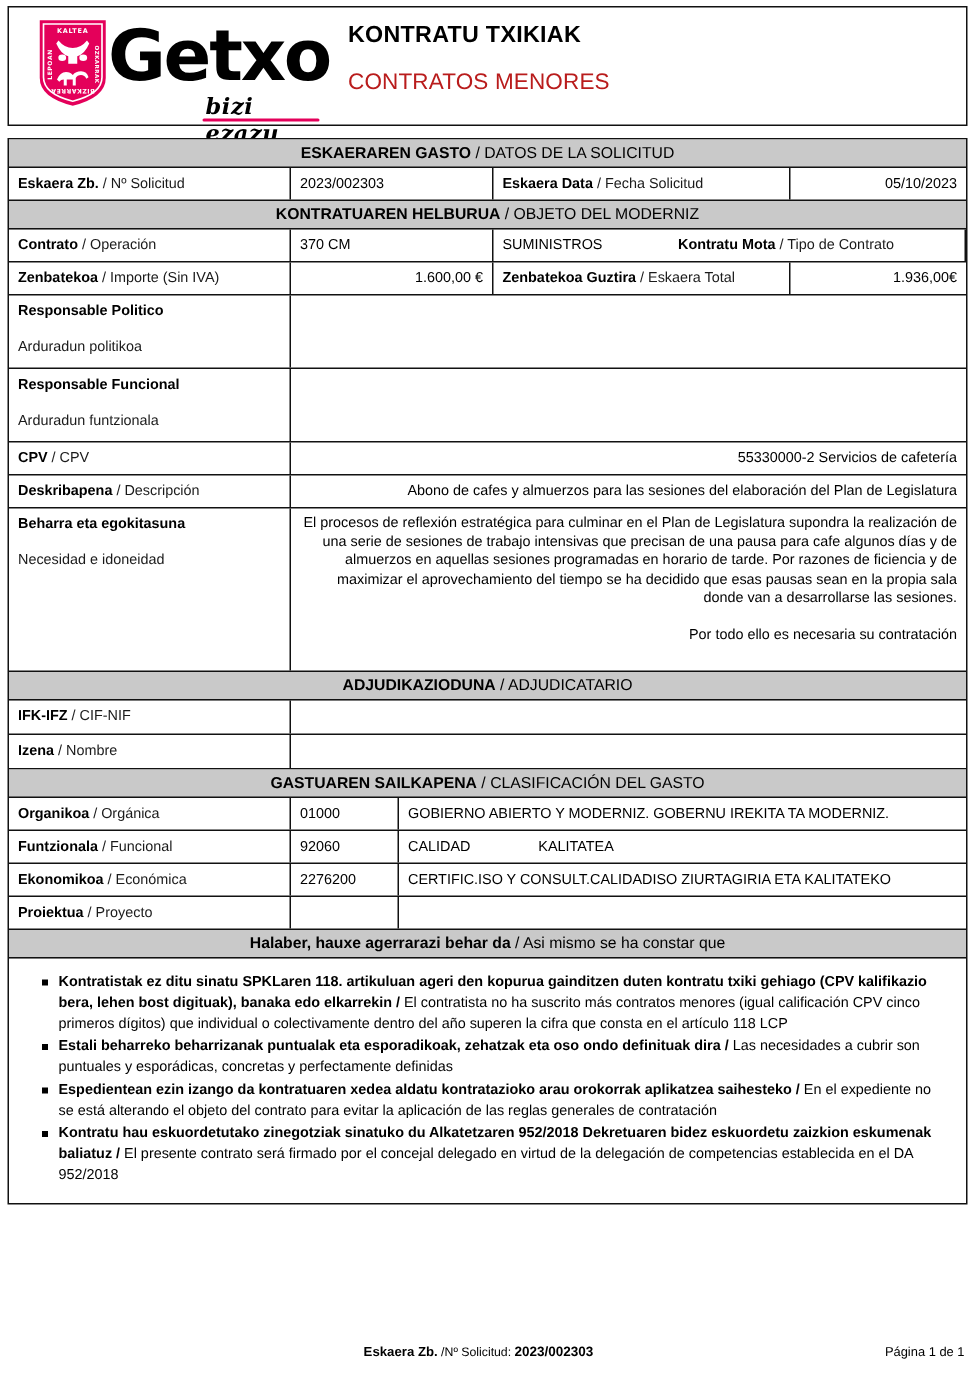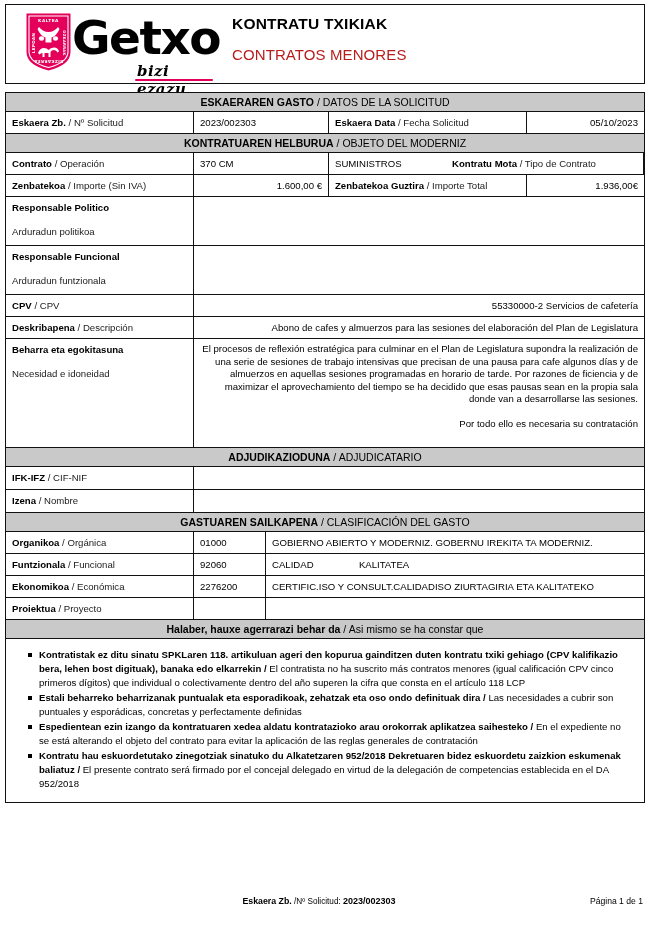--- a/index.html
+++ b/index.html
@@ -273,21 +273,21 @@
         <span class="k">Kontratu Mota</span><span class="s"> / </span><span class="s">Tipo de Contrato</span>
       </div>
     </div>
 
     <div class="row">
       <div class="cell lbl">
         <span class="k">Zenbatekoa</span><span class="s"> / </span><span class="s">Importe (Sin IVA)</span>
       </div>
       <div class="cell val num-right">1.600,00 €</div>
       <div class="cell lbl2">
-        <span class="k">Zenbatekoa Guztira</span><span class="s"> / </span><span class="s">Importe Total</span>
+        <span class="k">Zenbatekoa Guztira</span><span class="s"> / </span><span class="s">Eskaera Total</span>
       </div>
       <div class="cell val2 num-right">1.936,00€</div>
     </div>
 
     <div class="row">
       <div class="cell lbl tall two-line">
         <span class="k">Responsable Politico</span>
           <span class="s">Arduradun politikoa</span>
       </div>
       <div class="cell val last tall"></div>

